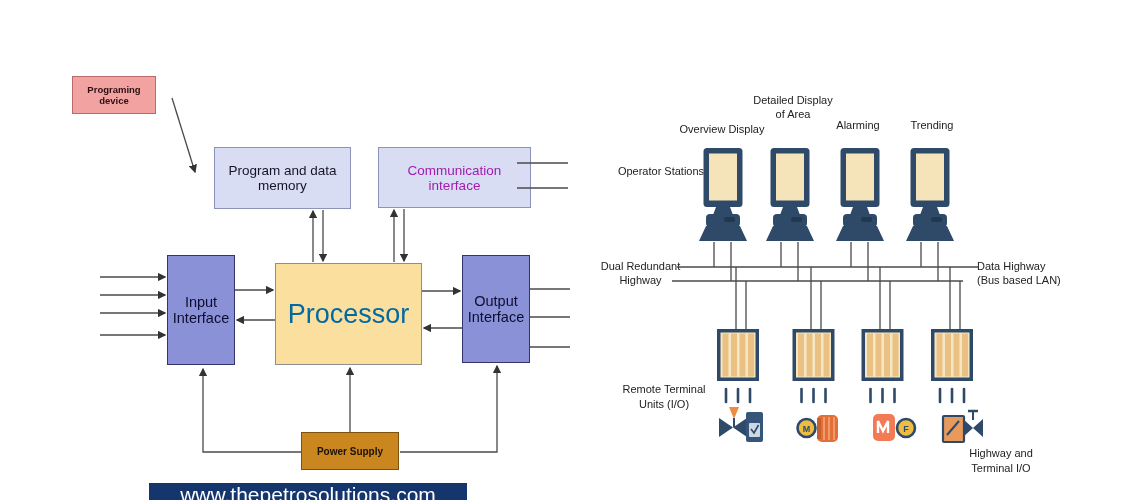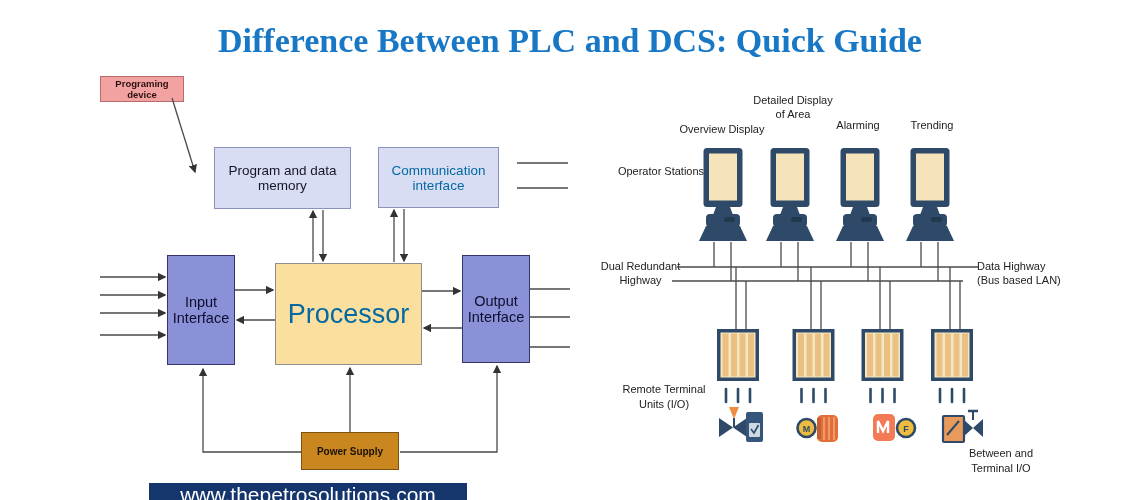--- a/index.html
+++ b/index.html
@@ -3,46 +3,45 @@
 <meta charset="utf-8">
 <style>
   html,body{margin:0;padding:0;background:#fff;}
   #stage{position:relative;width:1140px;height:500px;background:#ffffff;overflow:hidden;
          font-family:"Liberation Sans",sans-serif;}
   .abs{position:absolute;}
   #title{left:0;top:22px;width:1140px;text-align:center;
          font-family:"Liberation Serif",serif;font-weight:bold;font-size:34px;color:#1878c6;}
   .box{position:absolute;display:flex;align-items:center;justify-content:center;
        text-align:center;box-sizing:border-box;z-index:1;}
-  #pgm-device{left:100px;top:76px;width:84px;height:26px;background:#f3a2a2;border:1px solid #b96a6a;
+  #pgm-device{left:72px;top:76px;width:84px;height:38px;background:#f3a2a2;border:1px solid #b96a6a;
               font-size:9.5px;font-weight:600;color:#2b1010;}
   #mem-box{left:197px;top:147px;width:137px;height:62px;background:#d9ddf4;border:1px solid #8d93b8;
            font-size:13.5px;color:#15152a;padding:0 12px;margin-left:17px;}
-  #comm-box{left:378px;top:147px;width:121px;height:61px;background:#d9ddf4;border:1px solid #8d93b8;
-            font-size:13.5px;color:#0369a1;padding:0 20px;}
+  #comm-box{left:378px;top:147px;width:153px;height:61px;background:#d9ddf4;border:1px solid #8d93b8;
+            font-size:13.5px;color:#a21caf;padding:0 20px;}
   #input-box{left:167px;top:255px;width:68px;height:110px;background:#8a91d7;border:1px solid #34346e;
              font-size:14.5px;color:#0d0d30;}
   #proc-box{left:275px;top:263px;width:147px;height:102px;background:#fbdf9f;border:1px solid #8e8e8e;
             font-size:27px;color:#0369a1;}
   #output-box{left:462px;top:255px;width:68px;height:108px;background:#8a91d7;border:1px solid #34346e;
               font-size:14.5px;color:#0d0d30;}
   #power-box{left:301px;top:432px;width:98px;height:38px;background:#ca861f;border:1px solid #7c5210;
              font-size:10px;font-weight:600;color:#1b1208;}
   #watermark{left:149px;top:483px;width:318px;height:17px;background:#15366d;overflow:hidden;
              text-align:center;z-index:3;}
   #watermark span{display:inline-block;color:#ffffff;font-size:21px;line-height:24px;font-weight:500;}
   .lbl{position:absolute;font-size:11px;color:#222;text-align:center;line-height:13.5px;z-index:2;}
   svg.layer{position:absolute;left:0;top:0;z-index:2;pointer-events:none;}
 </style>
 </head>
 <body>
 
 <div id="stage">
 
-  <div id="title" class="abs">Difference Between PLC and DCS: Quick Guide</div>
 
   <div>
     <div class="box" id="pgm-device">Programing device</div>
     <div class="box" id="mem-box">Program and data memory</div>
     <div class="box" id="comm-box">Communication interface</div>
     <div class="box" id="input-box">Input Interface</div>
     <div class="box" id="proc-box">Processor</div>
     <div class="box" id="output-box">Output Interface</div>
     <div class="box" id="power-box">Power Supply</div>
   </div>
@@ -62,21 +61,21 @@
     </div>
     <div class="lbl" style="left:977px;top:260px;width:84px;text-align:left;">
       <span>Data Highway</span><br>
       <span>(Bus based LAN)</span>
     </div>
     <div class="lbl" style="left:614px;top:382px;width:100px;line-height:14.5px;">
       <span>Remote Terminal</span><br>
       <span>Units (I/O)</span>
     </div>
     <div class="lbl" style="left:961px;top:446px;width:80px;line-height:14.5px;">
-      <span>Between and</span><br>
+      <span>Highway and</span><br>
       <span>Terminal I/O</span>
     </div>
   </div>
 
   <svg class="layer" width="1140" height="500" viewBox="0 0 1140 500">
     <defs>
       <marker id="ar" viewBox="0 0 10 10" refX="8.5" refY="5" markerWidth="6.5" markerHeight="6.5" orient="auto-start-reverse">
         <path d="M0,0 L10,5 L0,10 z" fill="#333"></path>
       </marker>
     </defs>

